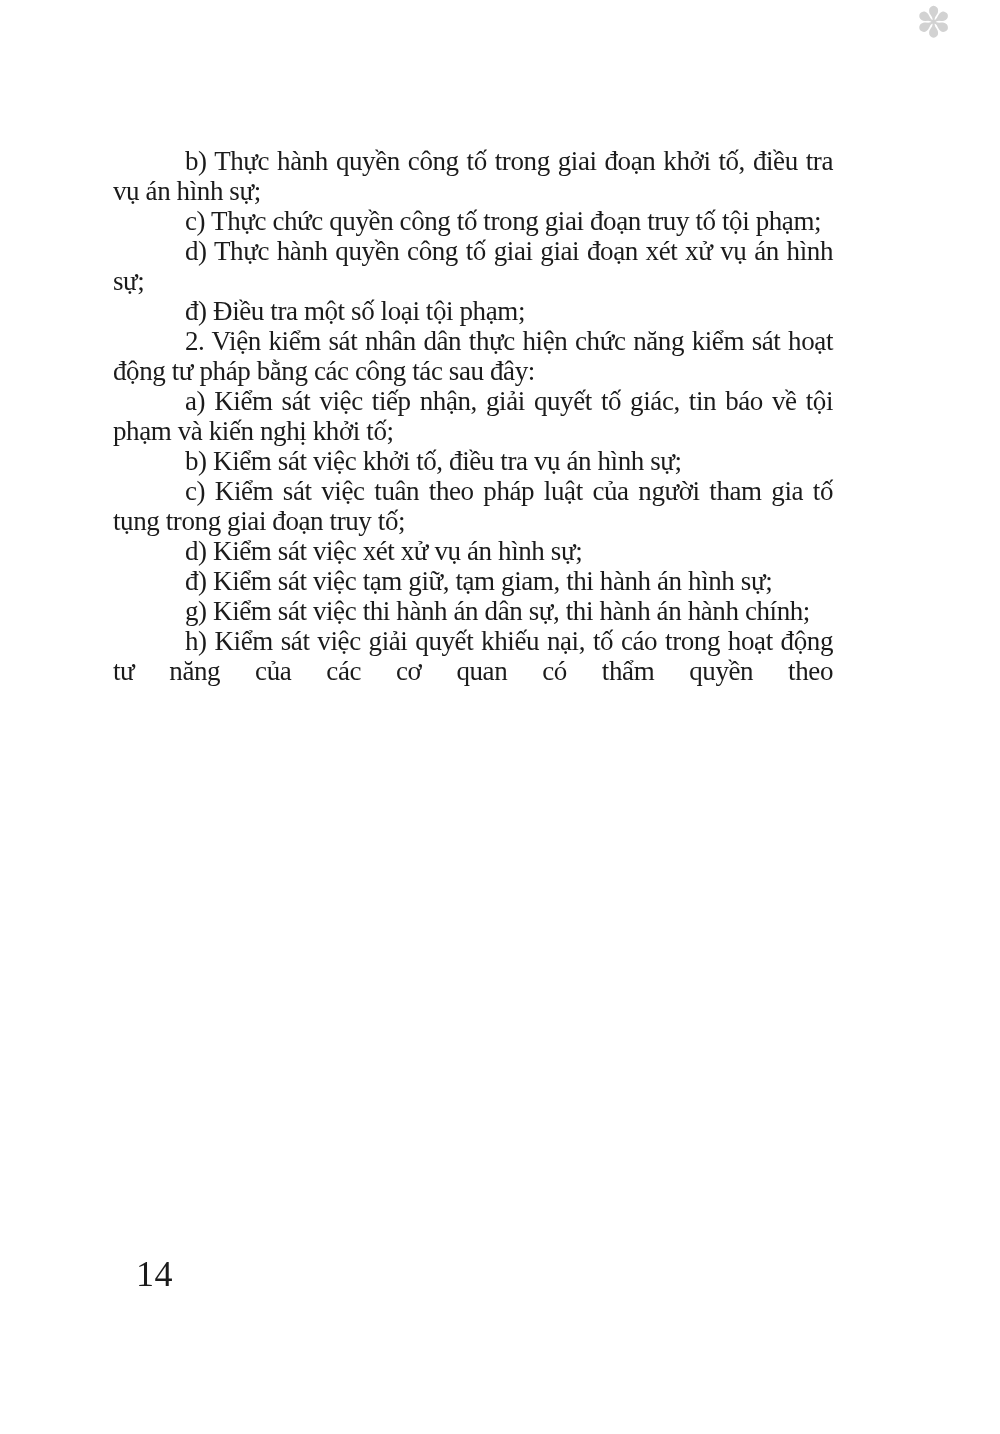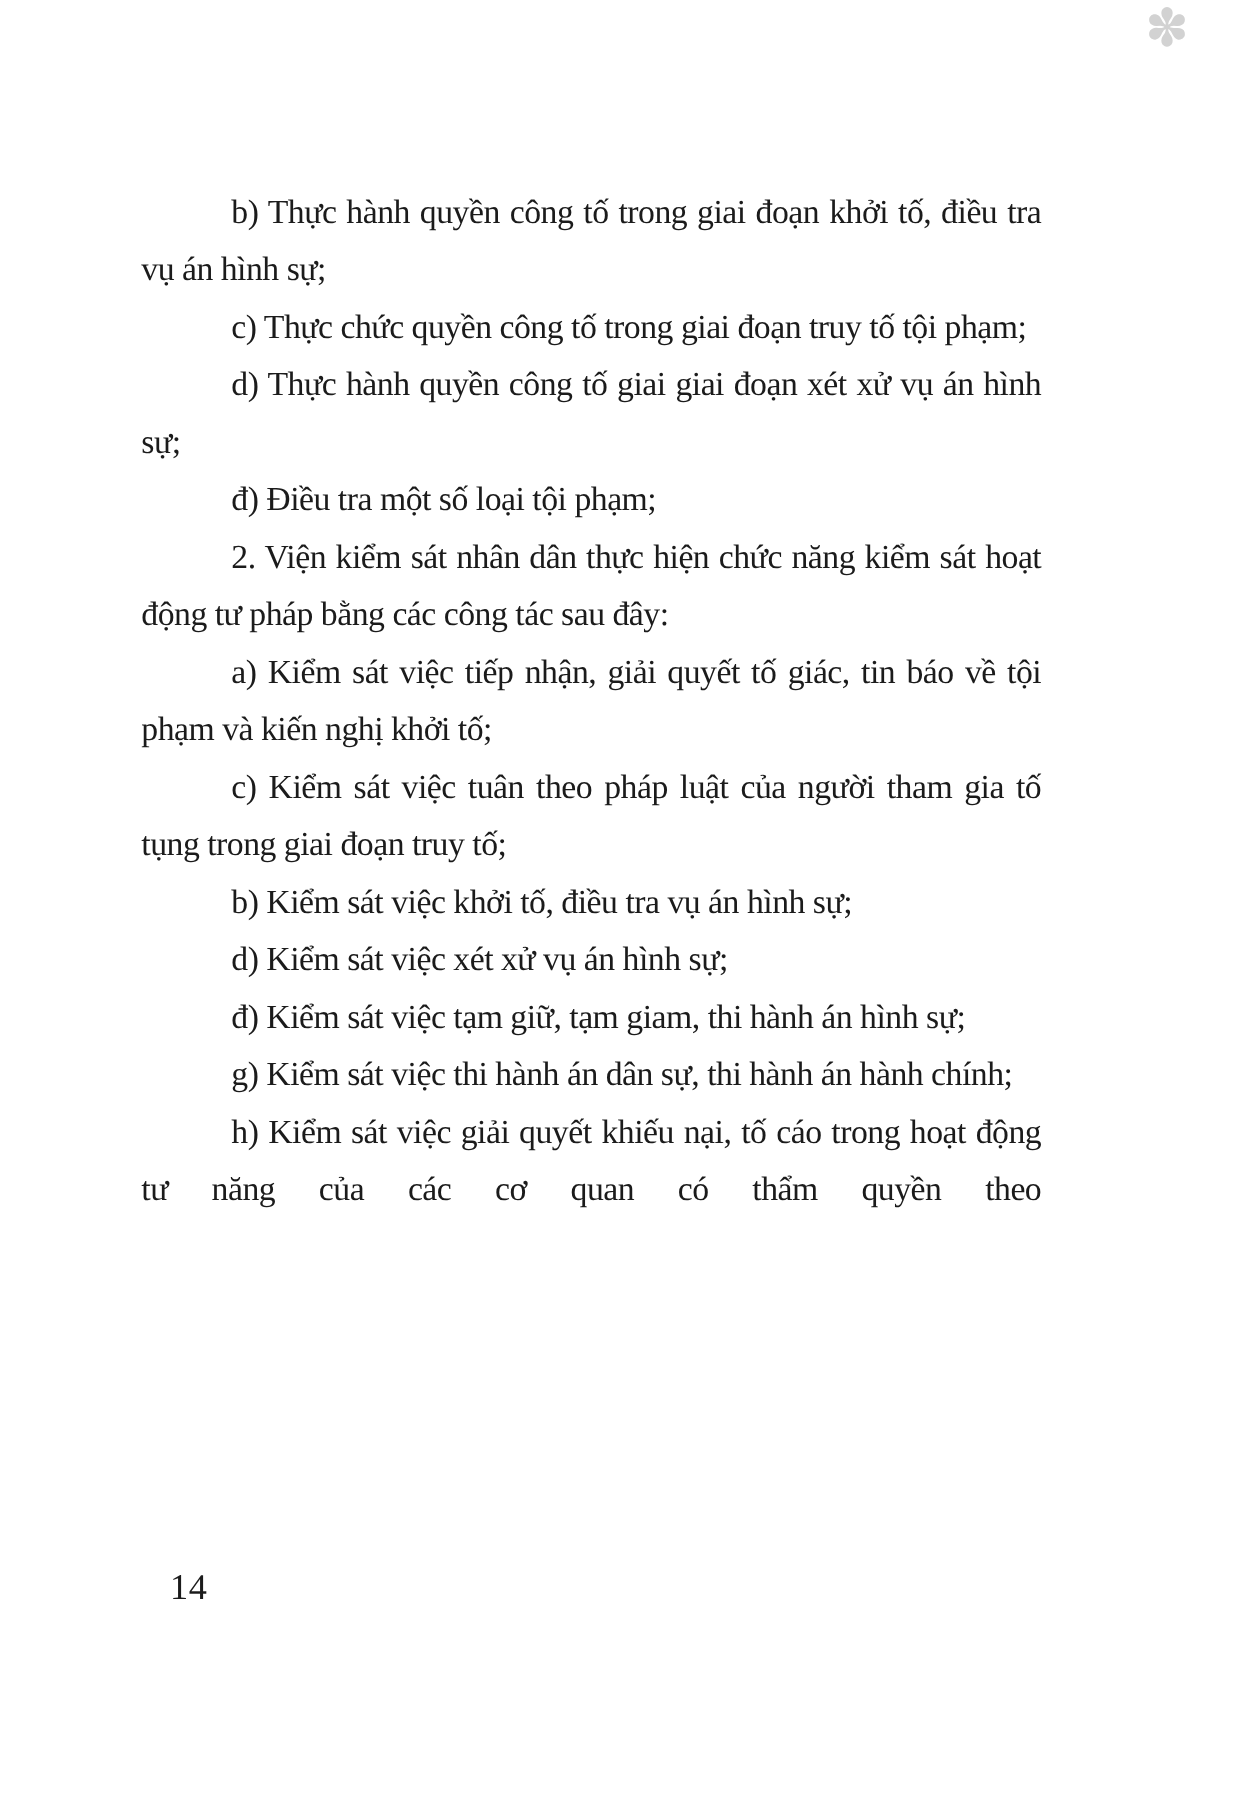--- a/index.html
+++ b/index.html
@@ -25,58 +25,58 @@
     line-height: 1;
     color: #d2d2d2;
     user-select: none;
   }
   .content {
     position: absolute;
     left: 113px;
     top: 146px;
     width: 720px;
     font-size: 27px;
-    line-height: 46px;
+    line-height: 30px;
     letter-spacing: -0.4px;
     text-align: justify;
     text-justify: inter-word;
   }
   .para {
     margin: 0;
     padding: 0;
     text-indent: 72px;
   }
   .para.continues {
     text-align-last: justify;
   }
   .page-number {
     position: absolute;
     left: 136px;
     top: 1253px;
-    font-size: 29px;
+    font-size: 36px;
     line-height: 1.2;
     letter-spacing: 0.5px;
   }
 </style>
 </head>
 <body>
 
 <div class="page">
 
   <span class="flower">✽</span>
 
   <div class="content">
     <p class="para">b) Thực hành quyền công tố trong giai đoạn khởi tố, điều tra vụ án hình sự;</p>
     <p class="para">c) Thực chức quyền công tố trong giai đoạn truy tố tội phạm;</p>
     <p class="para">d) Thực hành quyền công tố giai giai đoạn xét xử vụ án hình sự;</p>
     <p class="para">đ) Điều tra một số loại tội phạm;</p>
     <p class="para">2. Viện kiểm sát nhân dân thực hiện chức năng kiểm sát hoạt động tư pháp bằng các công tác sau đây:</p>
     <p class="para">a) Kiểm sát việc tiếp nhận, giải quyết tố giác, tin báo về tội phạm và kiến nghị khởi tố;</p>
+    <p class="para">b) Kiểm sát việc khởi tố, điều tra vụ án hình sự;</p>
     <p class="para">c) Kiểm sát việc tuân theo pháp luật của người tham gia tố tụng trong giai đoạn truy tố;</p>
-    <p class="para">b) Kiểm sát việc khởi tố, điều tra vụ án hình sự;</p>
     <p class="para">d) Kiểm sát việc xét xử vụ án hình sự;</p>
     <p class="para">đ) Kiểm sát việc tạm giữ, tạm giam, thi hành án hình sự;</p>
     <p class="para">g) Kiểm sát việc thi hành án dân sự, thi hành án hành chính;</p>
     <p class="para continues">h) Kiểm sát việc giải quyết khiếu nại, tố cáo trong hoạt động tư năng của các cơ quan có thẩm quyền theo</p>
   </div>
 
   <div class="page-number">14</div>
 
 </div>
 

